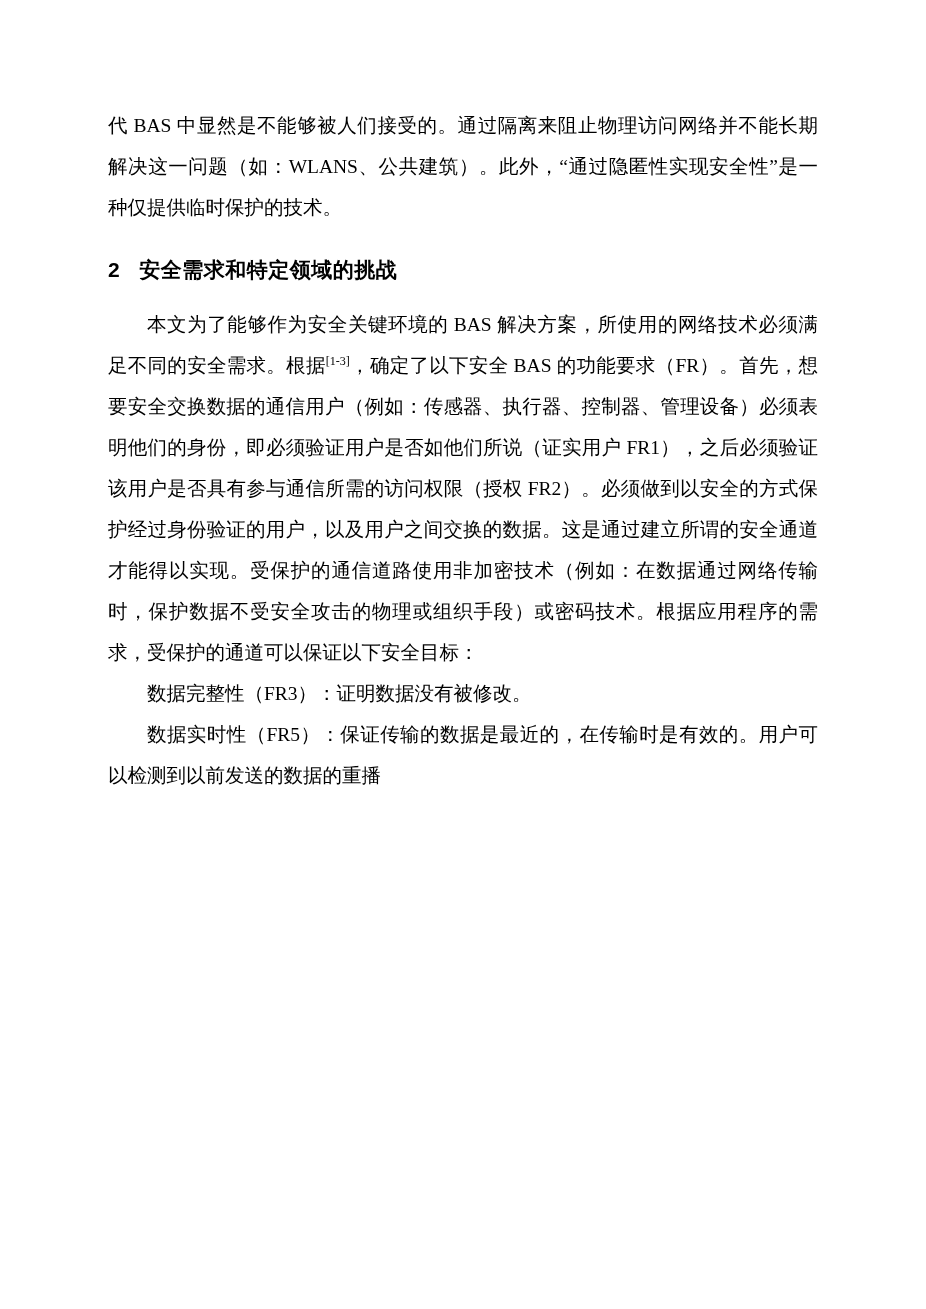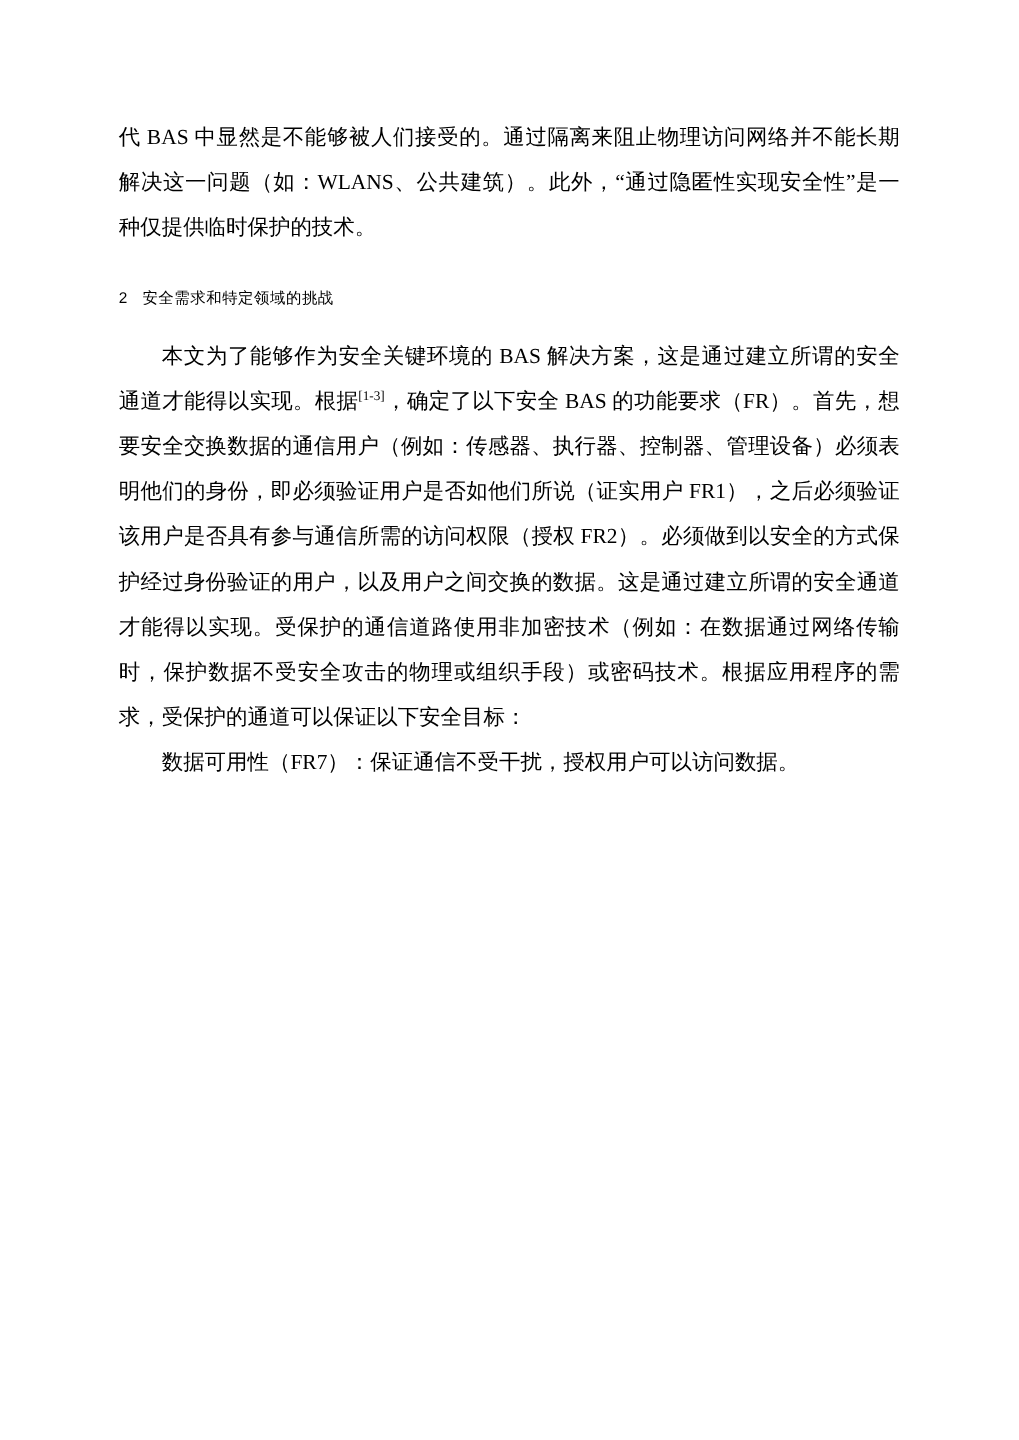--- a/index.html
+++ b/index.html
@@ -31,22 +31,22 @@
     padding: 0;
   }
   .para {
     text-indent: 2em;
   }
   .para-noindent {
     text-indent: 0;
   }
   h2.section-heading {
     font-family: "Liberation Sans", "DejaVu Sans", sans-serif;
-    font-size: 14px;
-    font-weight: normal;
+    font-size: 21px;
+    font-weight: bold;
     margin: 24px 0 16px 0;
     line-height: 36px;
     letter-spacing: 0.5px;
   }
   sup {
     font-size: 0.62em;
     vertical-align: super;
     line-height: 0;
     font-family: Liberation Serif, serif;
   }
@@ -59,19 +59,20 @@
 
     <p class="para-noindent">代 BAS 中显然是不能够被人们接受的。通过隔离来阻止物理访问网络并不能长期解决这一问题（如：WLANS、公共建筑）。此外，“通过隐匿性实现安全性”是一种仅提供临时保护的技术。</p>
 
 
     <h2 class="section-heading">
       <span>2</span>
       &nbsp;&nbsp;<span>安全需求和特定领域的挑战</span>
     </h2>
 
     <p class="para">
-      <span>本文为了能够作为安全关键环境的 BAS 解决方案，这是通过建立所谓的安全通道才能得以实现。根据</span><sup>[1-3]</sup><span>，确定了以下安全 BAS 的功能要求（FR）。首先，想要安全交换数据的通信用户（例如：传感器、执行器、控制器、管理设备）必须表明他们的身份，即必须验证用户是否如他们所说（证实用户 FR1），之后必须验证该用户是否具有参与通信所需的访问权限（授权 FR2）。必须做到以安全的方式保护经过身份验证的用户，以及用户之间交换的数据。这是通过建立所谓的安全通道才能得以实现。受保护的通信道路使用非加密技术（例如：在数据通过网络传输时，保护数据不受安全攻击的物理或组织手段）或密码技术。根据应用程序的需求，受保护的通道可以保证以下安全目标：</span>
+      <span>本文为了能够作为安全关键环境的 BAS 解决方案，所使用的网络技术必须满足不同的安全需求。根据</span><sup>[1-3]</sup><span>，确定了以下安全 BAS 的功能要求（FR）。首先，想要安全交换数据的通信用户（例如：传感器、执行器、控制器、管理设备）必须表明他们的身份，即必须验证用户是否如他们所说（证实用户 FR1），之后必须验证该用户是否具有参与通信所需的访问权限（授权 FR2）。必须做到以安全的方式保护经过身份验证的用户，以及用户之间交换的数据。这是通过建立所谓的安全通道才能得以实现。受保护的通信道路使用非加密技术（例如：在数据通过网络传输时，保护数据不受安全攻击的物理或组织手段）或密码技术。根据应用程序的需求，受保护的通道可以保证以下安全目标：</span>
     </p>
 
-    <p class="para">数据可用性（FR7）：保证通信不受干扰，授权用户可以访问数据。</p>
+    <p class="para">数据完整性（FR3）：证明数据没有被修改。</p>
+    <p class="para">数据实时性（FR5）：保证传输的数据是最近的，在传输时是有效的。用户可以检测到以前发送的数据的重播</p>
 
   </div>
 </div>
 
 </body></html>

